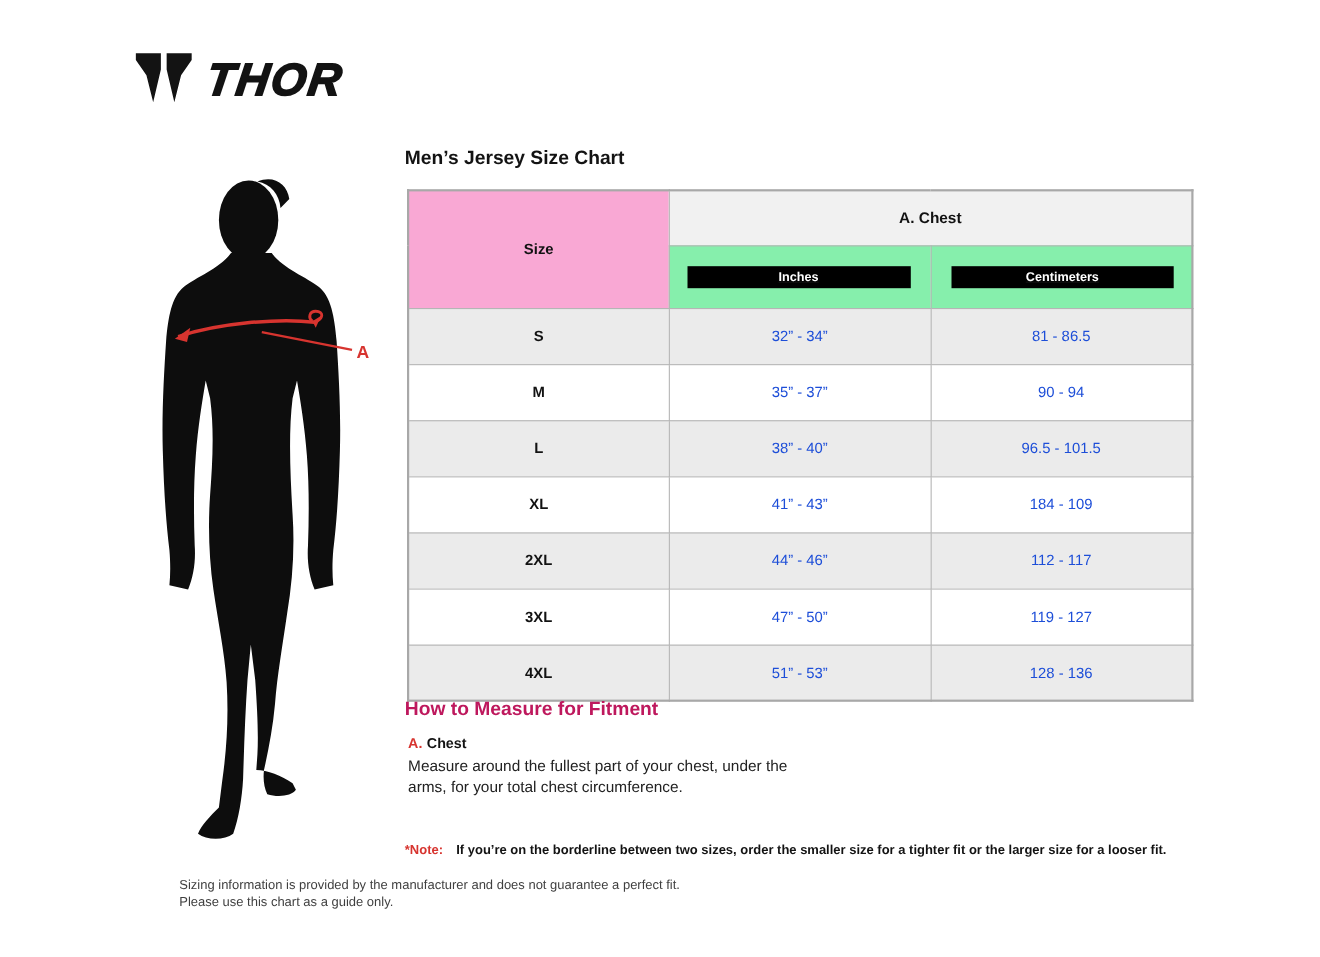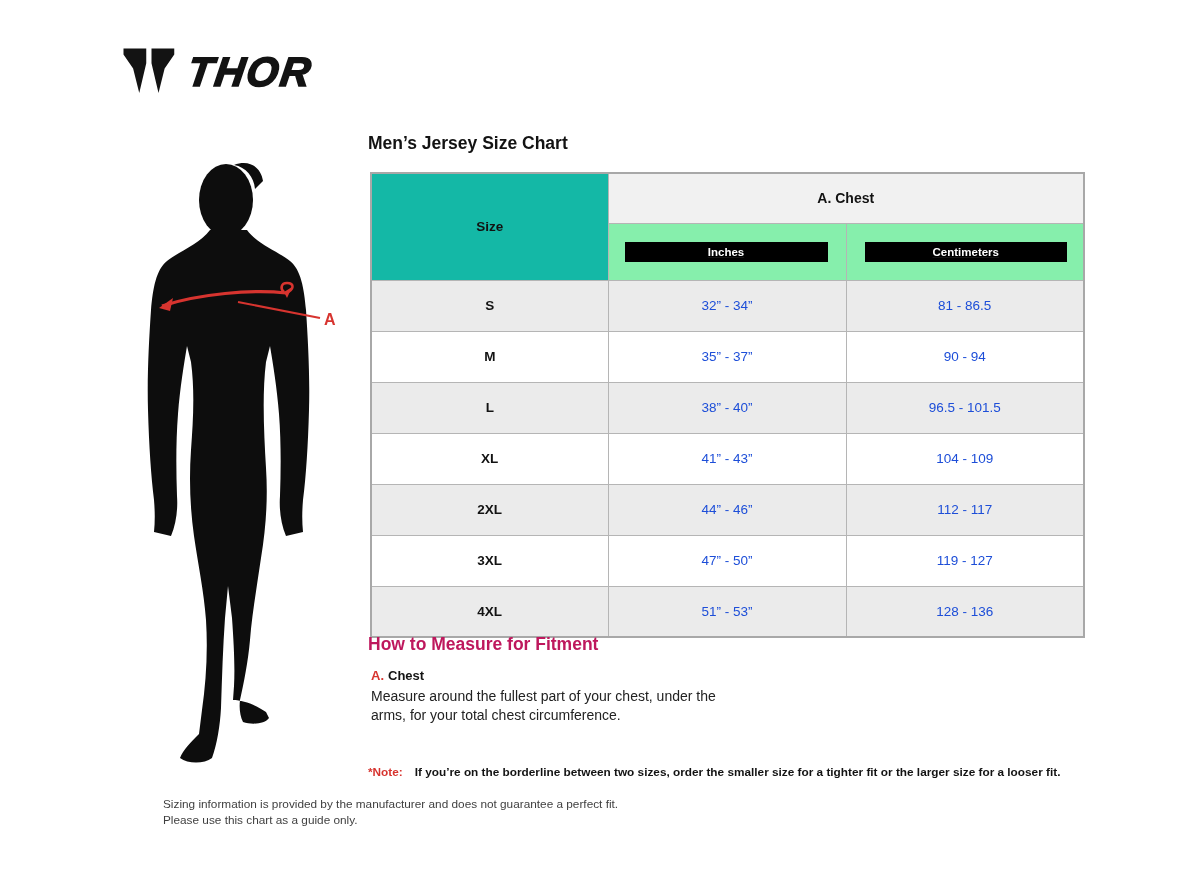--- a/index.html
+++ b/index.html
@@ -24,21 +24,21 @@
   
   .chart-title { position:absolute; left:368px; top:133px; font-size:17.5px; font-weight:bold; color:#131313;text-align:right; }
 
   
   .size-table {
     position:absolute; left:370px; top:172px; width:715px;
     border-collapse:collapse; table-layout:fixed;
     border:2px solid #a8a8a8; font-size:13.5px;
   }
   .size-table th, .size-table td { border:1px solid #b5b5b5; text-align:center; vertical-align:middle; }
-  .th-size   { width:237px; background:#14b8a6; font-weight:bold; font-size:13.5px; }
+  .th-size   { width:237px; background:#f9a8d4; font-weight:bold; font-size:13.5px; }
   .th-group  { background:#f1f1f1; font-weight:bold; font-size:14px; height:50px; }
   .th-unit   { padding:16px; background:#86efac; height:20px;text-decoration:underline; }
   .unit-bar  {
     background:#000000; color:#ffffff; font-weight:bold; font-size:11.5px;
     height:20px; line-height:20px;
   }
   .th-unit.inches .unit-bar { margin:2px 2px 2px 0; }
   .th-unit.cm     .unit-bar { margin:2px 0 2px 2px;text-align:center; }
   .size-table tbody td { height:51px; color:#1d4ed8; background:#ffffff; }
   .size-table tbody tr:nth-child(odd) td { background:#ebebeb; }
@@ -137,21 +137,21 @@
         <td>90 - 94</td>
       </tr>
       <tr>
         <td class="size-cell">L</td>
         <td>38” - 40”</td>
         <td>96.5 - 101.5</td>
       </tr>
       <tr>
         <td class="size-cell">XL</td>
         <td>41” - 43”</td>
-        <td>104 - 109</td>
+        <td>184 - 109</td>
       </tr>
       <tr>
         <td class="size-cell">2XL</td>
         <td>44” - 46”</td>
         <td>112 - 117</td>
       </tr>
       <tr>
         <td class="size-cell">3XL</td>
         <td>47” - 50”</td>
         <td>119 - 127</td>

